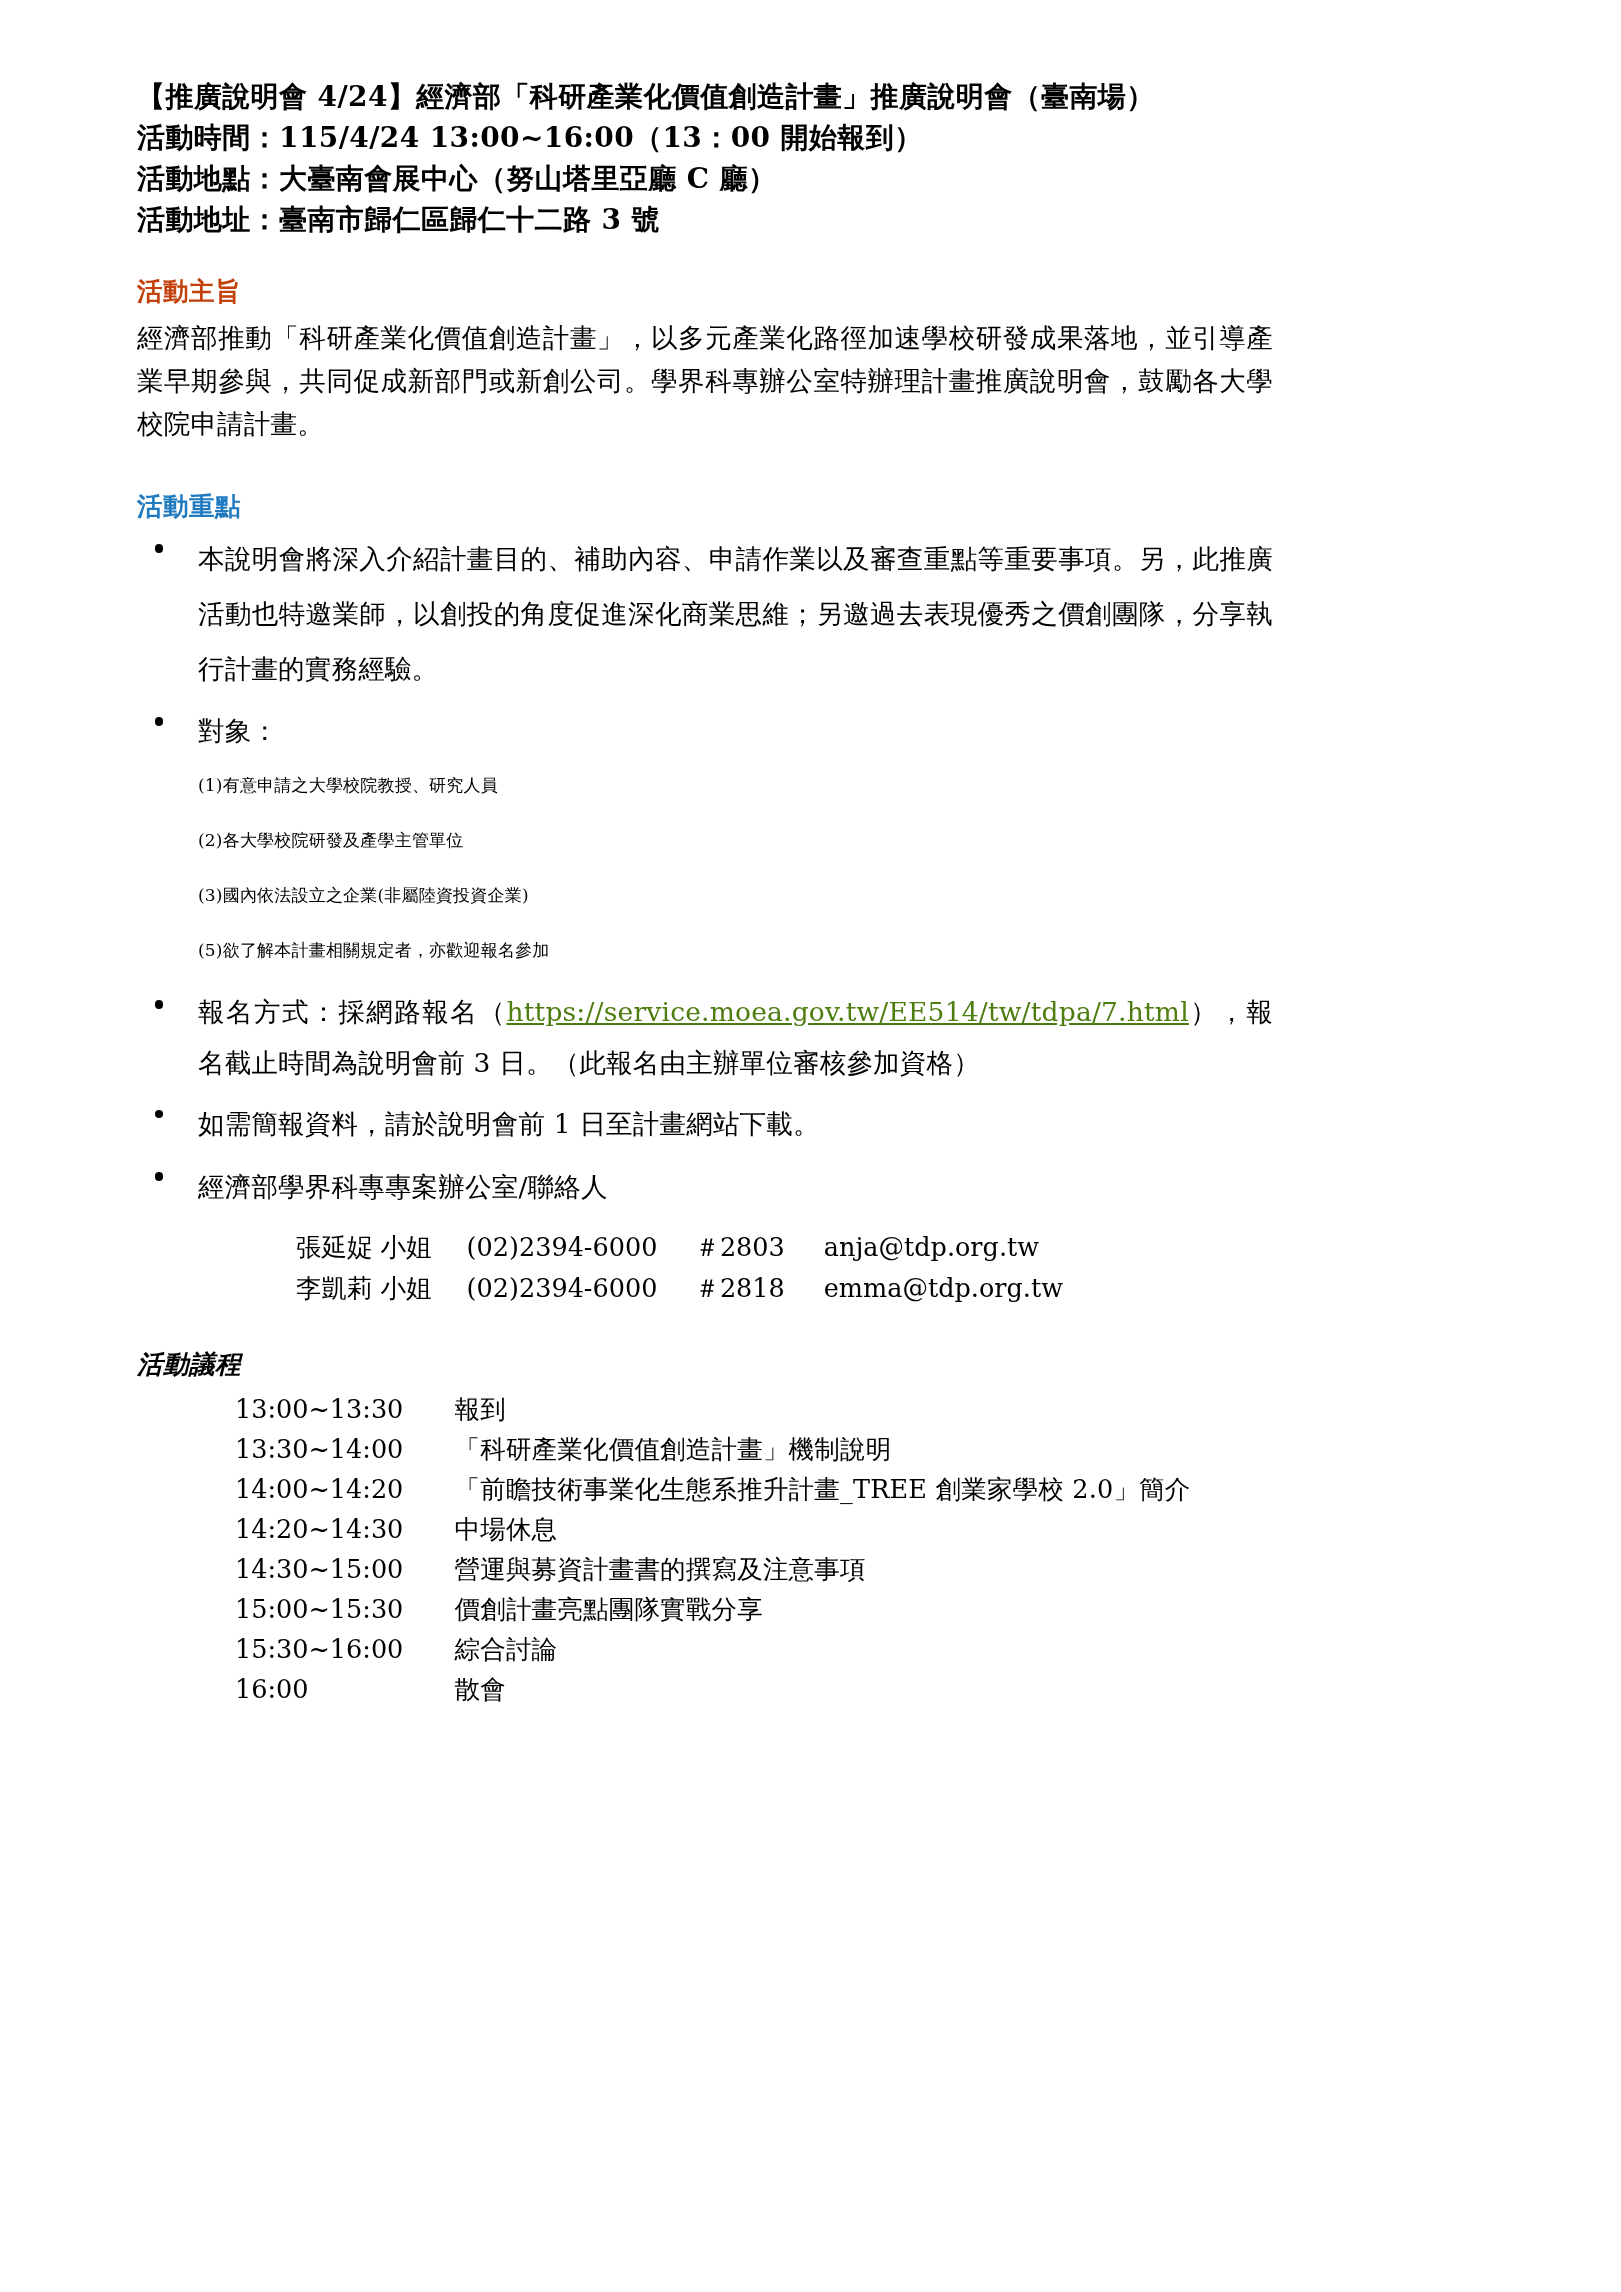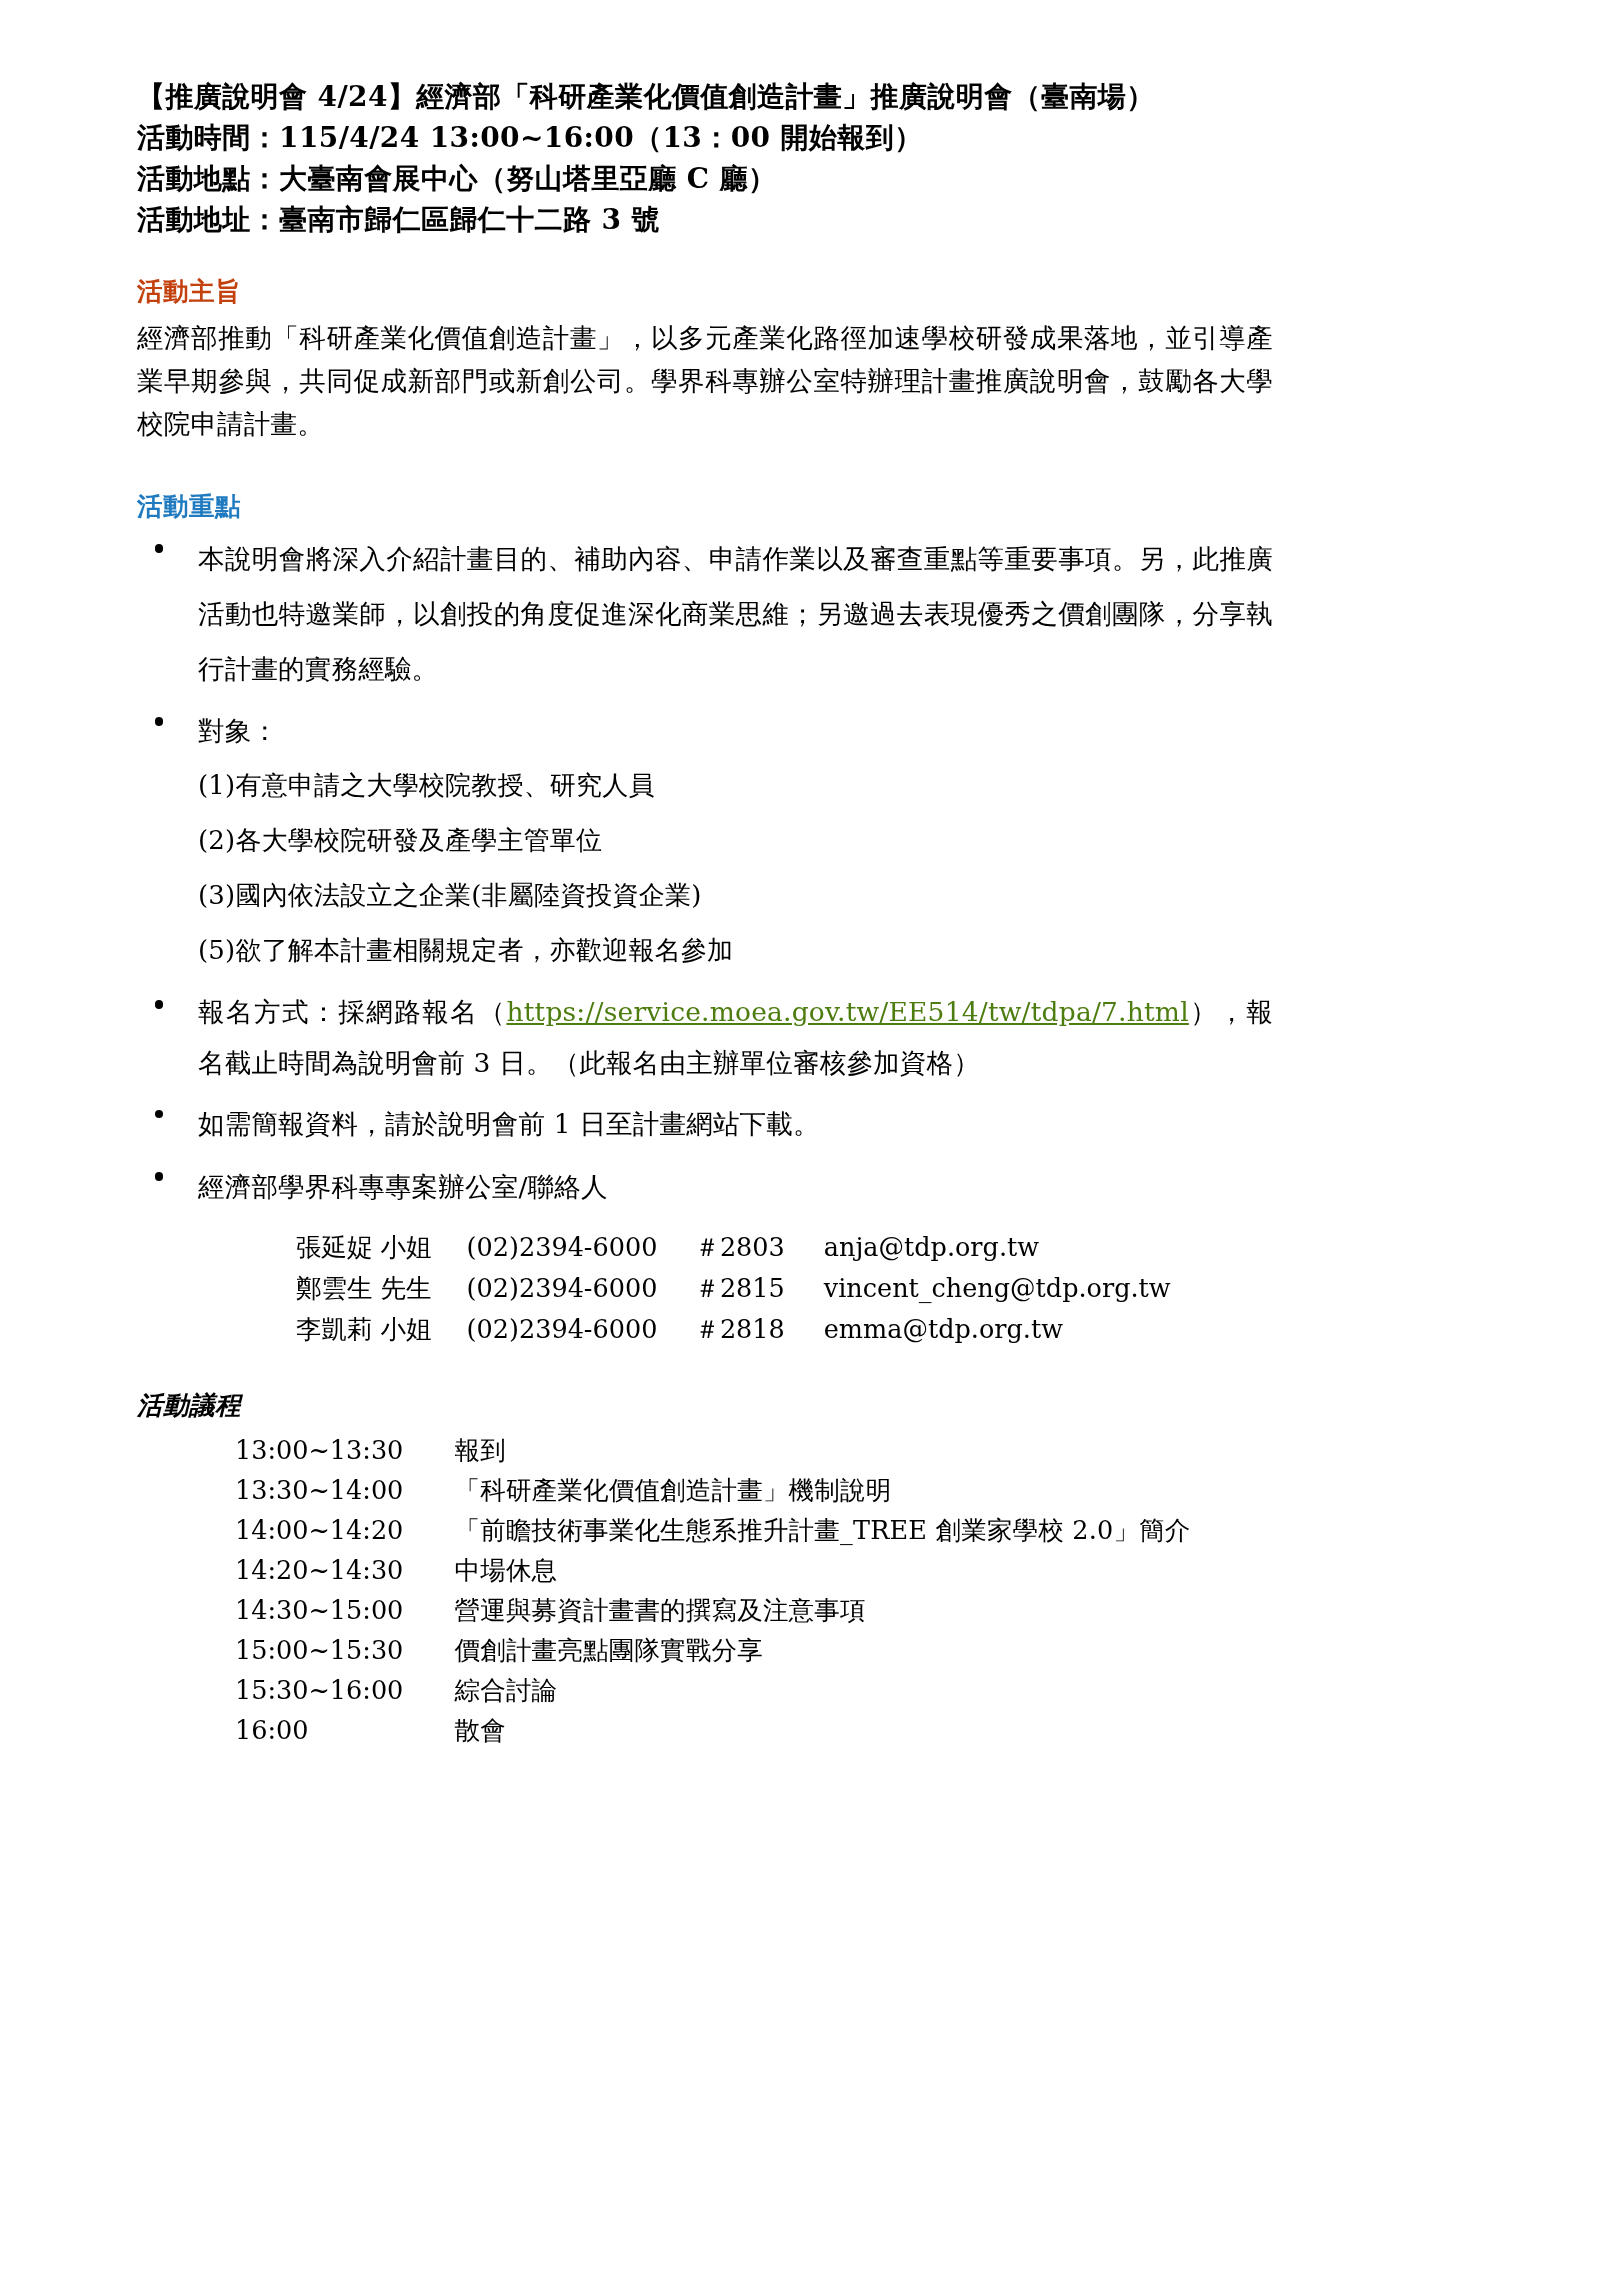--- a/index.html
+++ b/index.html
@@ -84,21 +84,21 @@
     display: block;
   }
   .bullet-text.tight { line-height: 51px; }
 
   .sub-items {
     list-style: none;
     margin: 0;
     padding: 0;
   }
   .sub-items li {
-    font-size: 26px;
+    font-size: 17px;
     line-height: 55px;
     letter-spacing: 0.2px;
   }
 
   a.link {
     color: #1b41c4;
     text-decoration: underline;
     word-break: break-all;
   }
 
@@ -189,26 +189,20 @@
 
         <table class="contacts">
           <tbody>
             <tr>
               <td class="c-name">張延娖 小姐</td>
               <td class="c-phone">(02)2394-6000</td>
               <td class="c-ext">＃2803</td>
               <td class="c-email">anja@tdp.org.tw</td>
             </tr>
             <tr>
-              <td class="c-name">鄭雲生 先生</td>
-              <td class="c-phone">(02)2394-6000</td>
-              <td class="c-ext">＃2815</td>
-              <td class="c-email">vincent_cheng@tdp.org.tw</td>
-            </tr>
-            <tr>
               <td class="c-name">李凱莉 小姐</td>
               <td class="c-phone">(02)2394-6000</td>
               <td class="c-ext">＃2818</td>
               <td class="c-email">emma@tdp.org.tw</td>
             </tr>
           </tbody>
         </table>
       </li>
 
     </ul>

